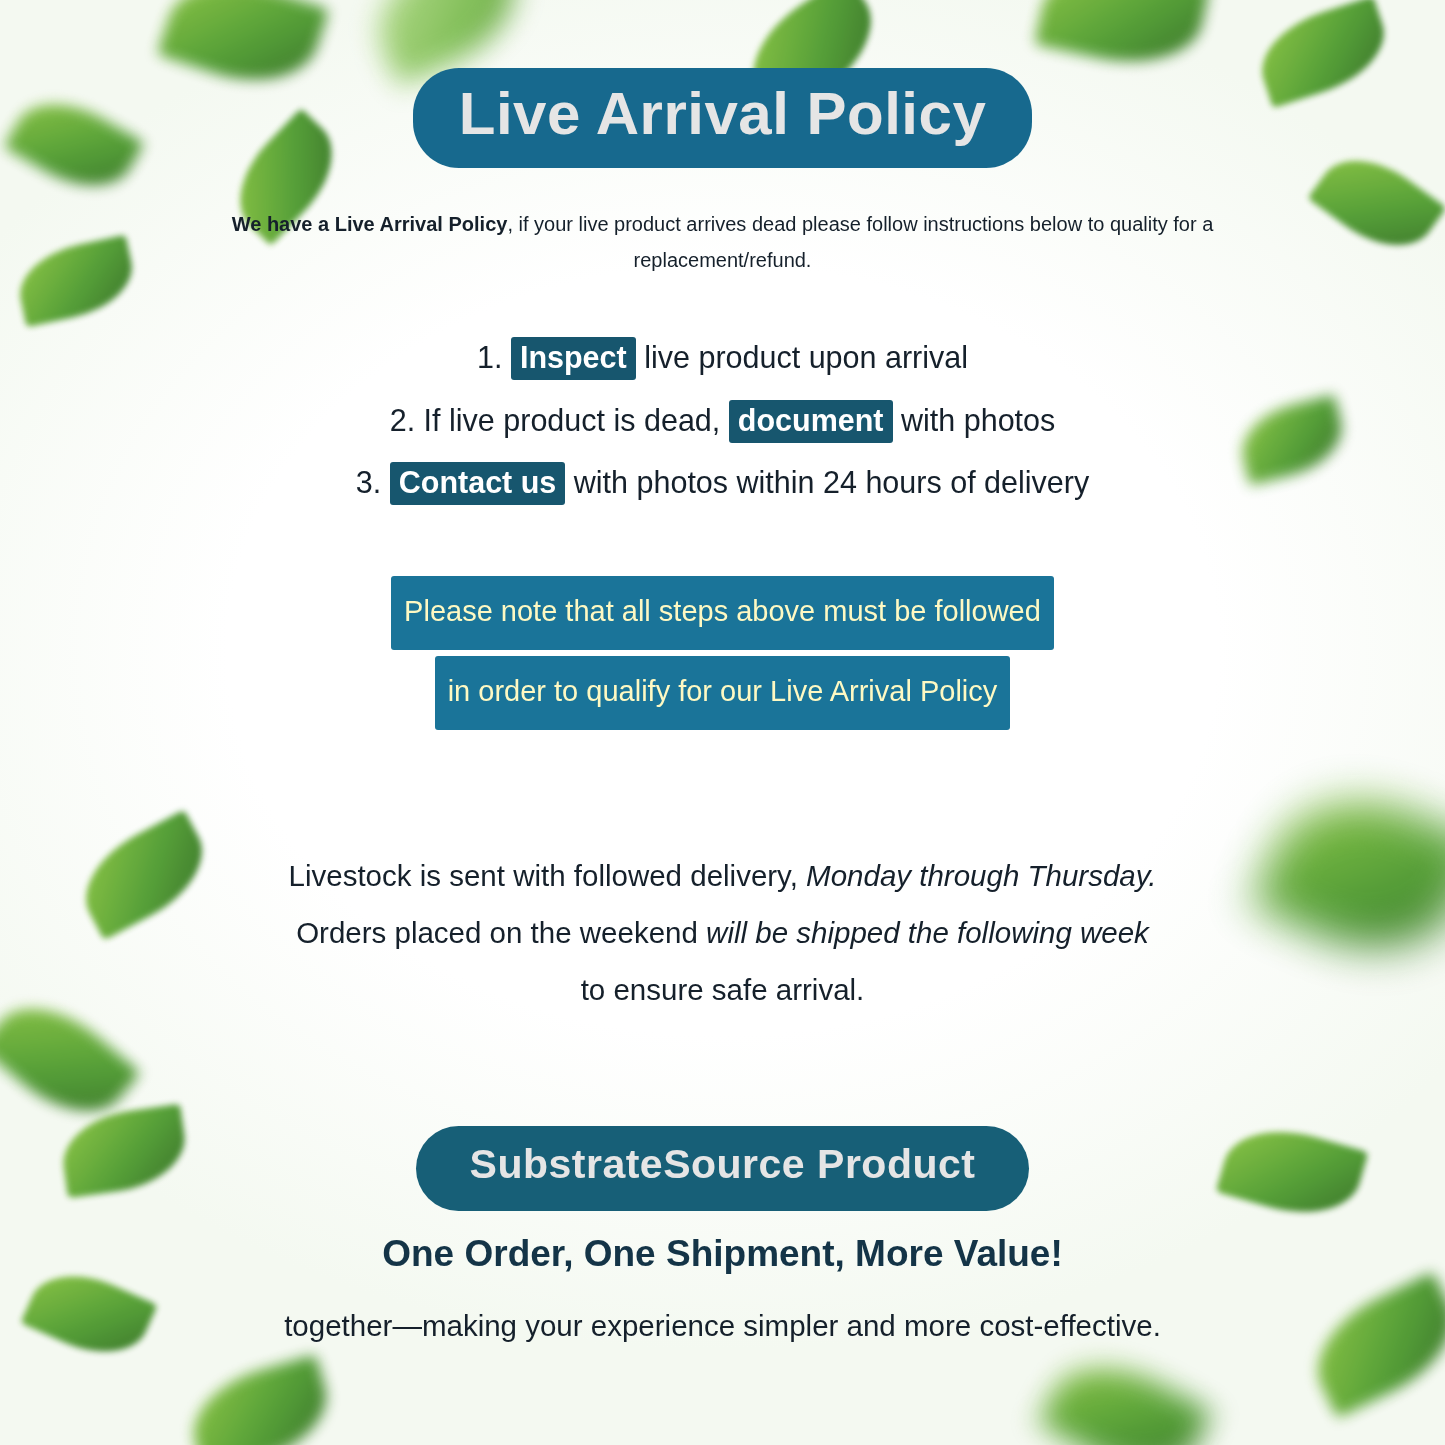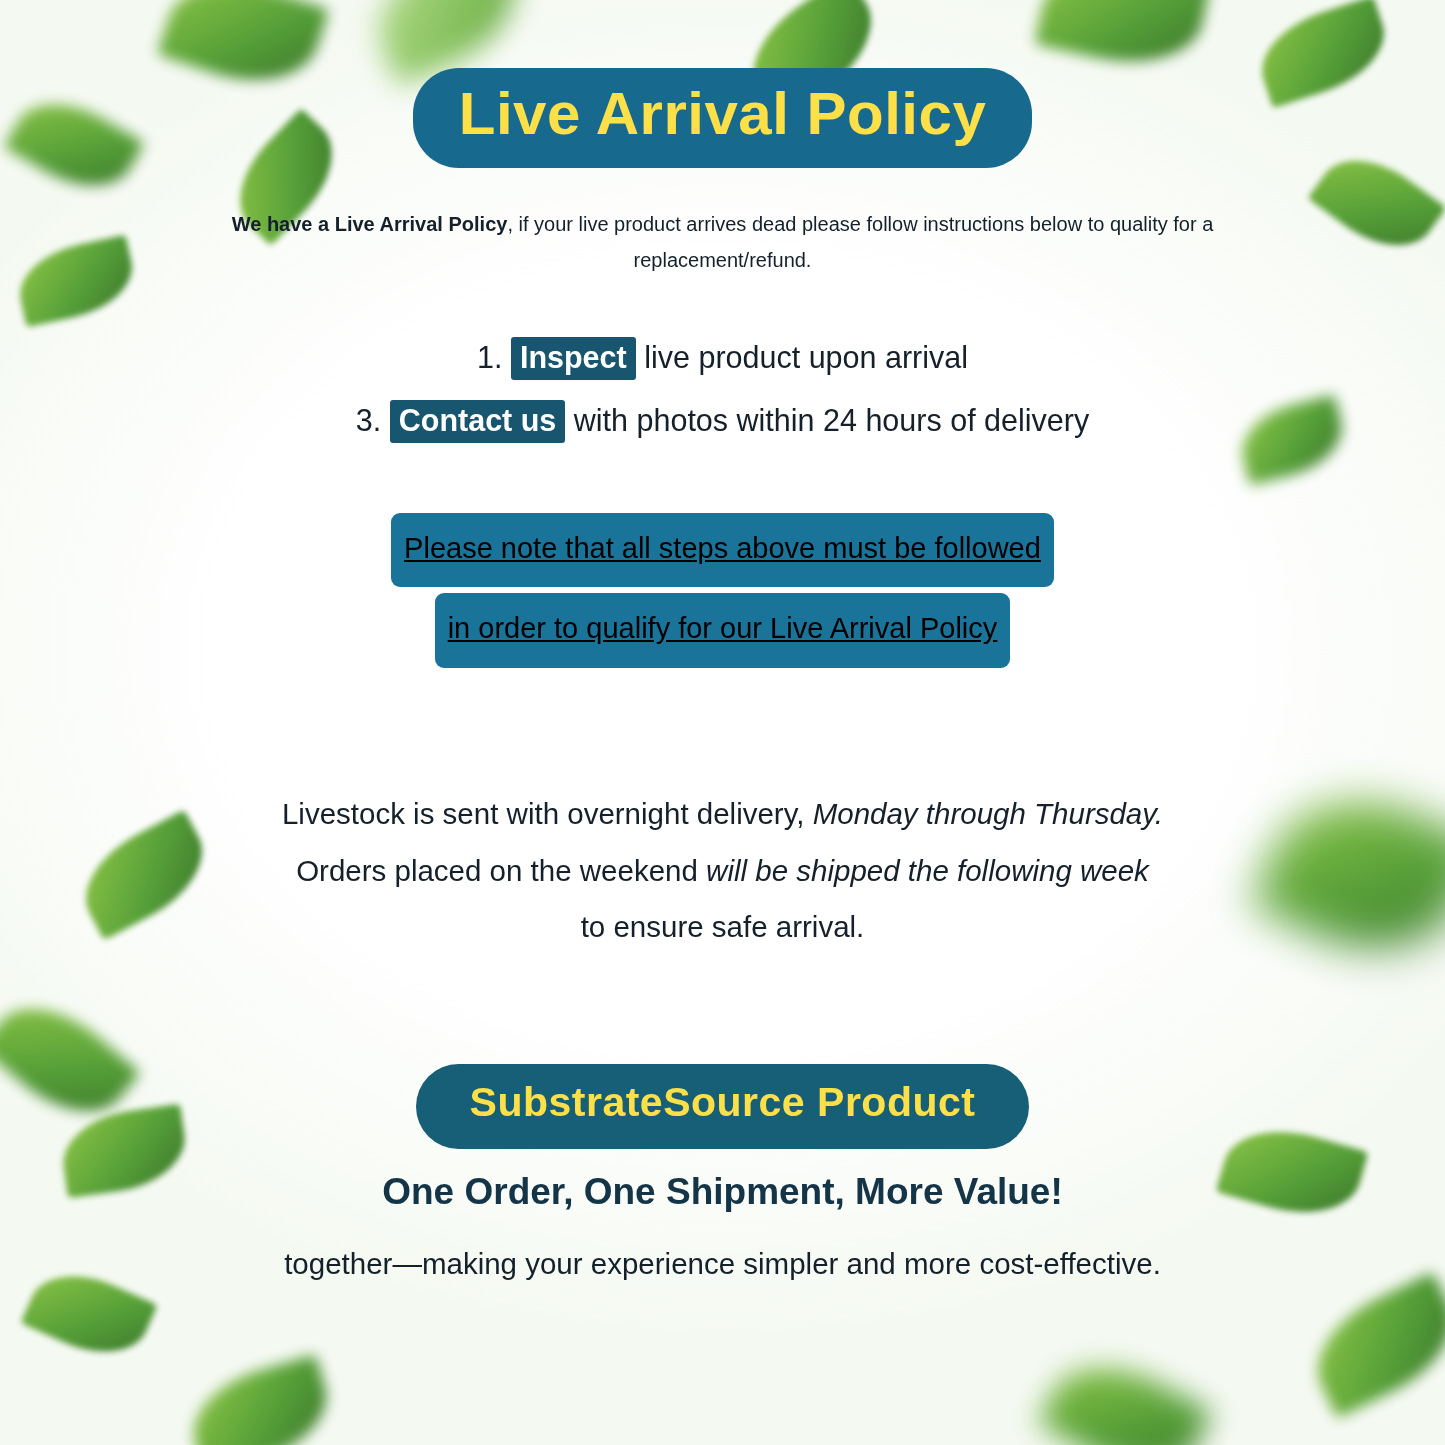--- a/index.html
+++ b/index.html
@@ -41,21 +41,21 @@
   
   .content {
     position: absolute;
     inset: 0;
     z-index: 5;
   }
 
   .banner {
     display: inline-block;
     background: #17698e;
-    color: #fde047;
+    color: #e5e5e5;
     font-weight: bold;
     letter-spacing: 0.5px;
     border-radius: 44px;
     padding: 14px 44px 20px 44px;
     line-height: 1;
   }
 
   .title-wrap {
     text-align: center;
     padding-top: 68px;
@@ -95,26 +95,25 @@
 
   .note {
     margin: 62px auto 0 auto;
     width: 1200px;
     text-align: center;
     line-height: 2.05;
     font-size: 29px;
   }
   .note .nline {
     background: #1a7499;
-    color: #000000;
+    color: #fef9c3;
     padding: 6px 13px 9px 13px;
-    border-radius: 9px;
+    border-radius: 3px;
     display: inline-block;
     margin-bottom: 6px;
-    text-decoration: underline;
   }
 
   .shipping {
     margin: 112px auto 0 auto;
     width: 1080px;
     text-align: center;
     color: #15202b;
     font-size: 29.5px;
     line-height: 1.92;
   }
@@ -185,34 +184,40 @@
       <span class="lead">We have a Live Arrival Policy</span><span>, if your live product arrives dead please follow instructions below to quality for a replacement/refund.</span>
     </p>
 
     <div class="steps">
       <div class="step">
         <span>1.</span>
         <span class="hl">Inspect</span>
         <span>live product upon arrival</span>
       </div>
       <div class="step">
+        <span>2.</span>
+        <span>If live product is dead,</span>
+        <span class="hl">document</span>
+        <span>with photos</span>
+      </div>
+      <div class="step">
         <span>3.</span>
         <span class="hl">Contact us</span>
         <span>with photos within 24 hours of delivery</span>
       </div>
     </div>
 
     <div class="note">
       <div><span class="nline">Please note that all steps above must be followed</span></div>
       <div><span class="nline">in order to qualify for our Live Arrival Policy</span></div>
     </div>
 
     <div class="shipping">
       <div>
-        <span>Livestock is sent with overnight delivery,</span>
+        <span>Livestock is sent with followed delivery,</span>
         <em>Monday through Thursday.</em>
       </div>
       <div>
         <span>Orders placed on the weekend</span>
         <em>will be shipped the following week</em>
       </div>
       <div>to ensure safe arrival.</div>
     </div>
 
     <div class="product-section">

